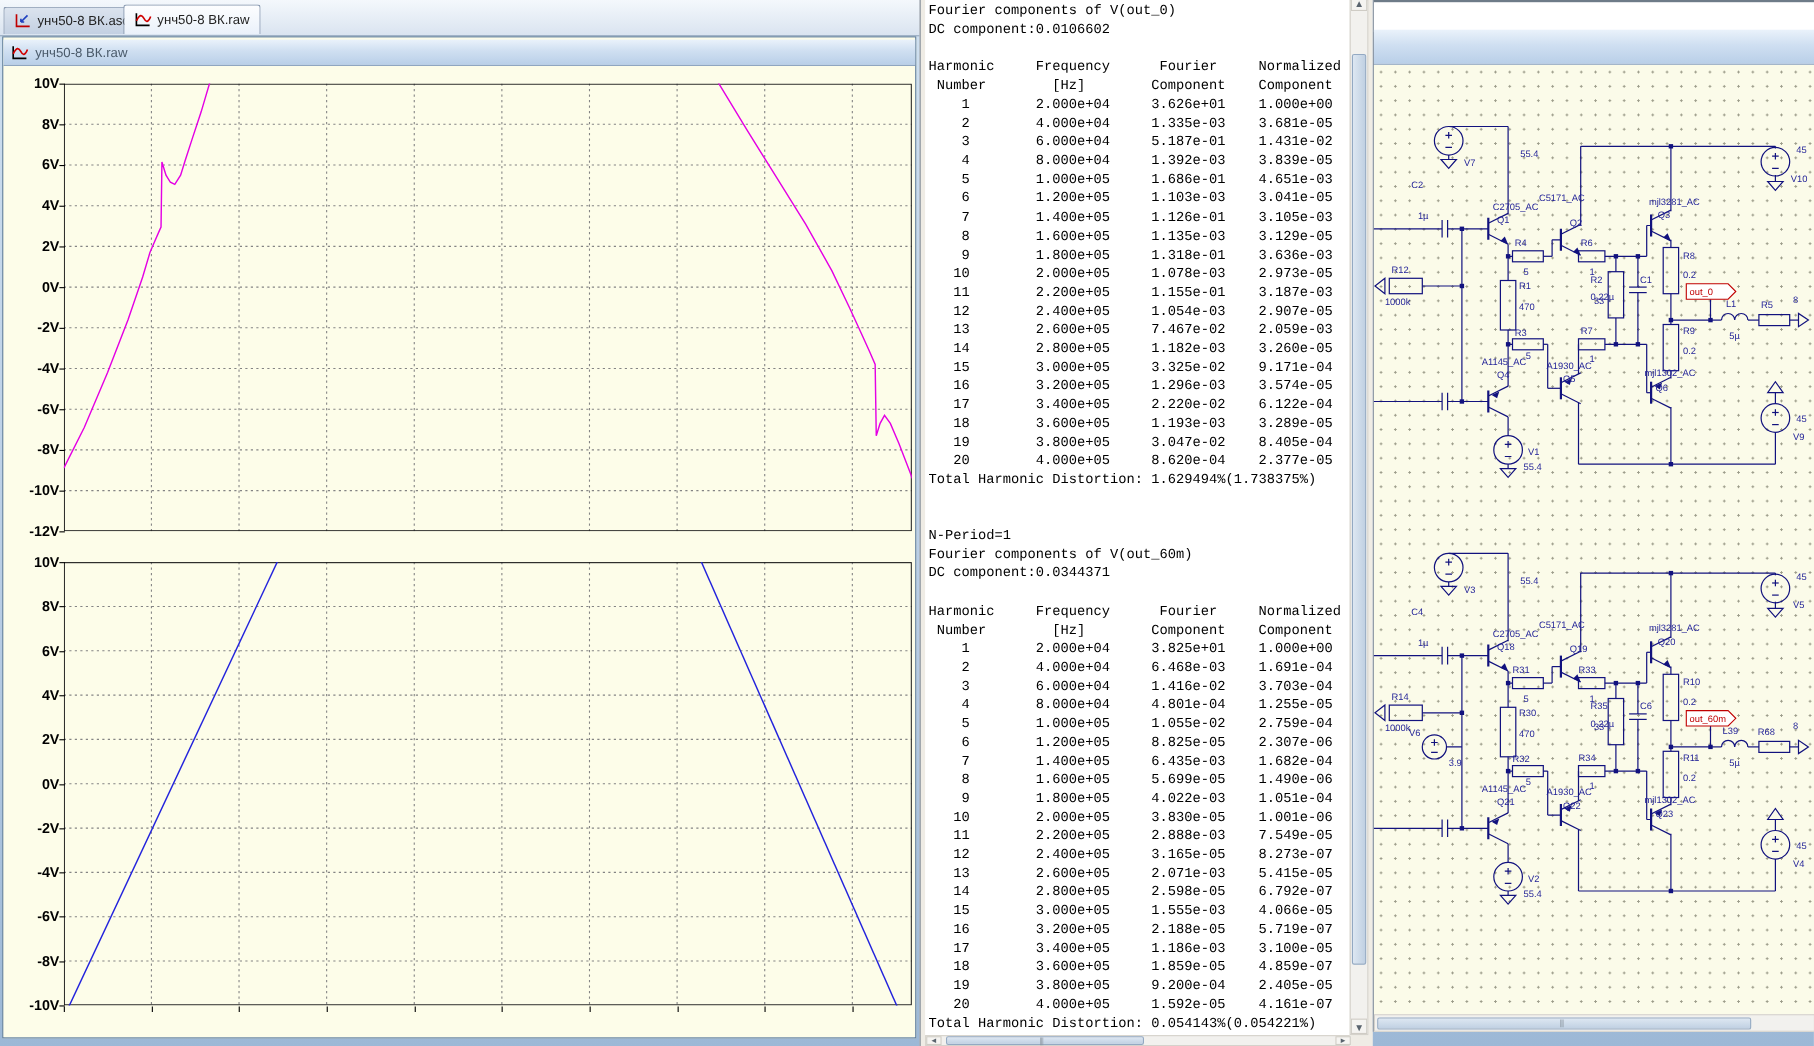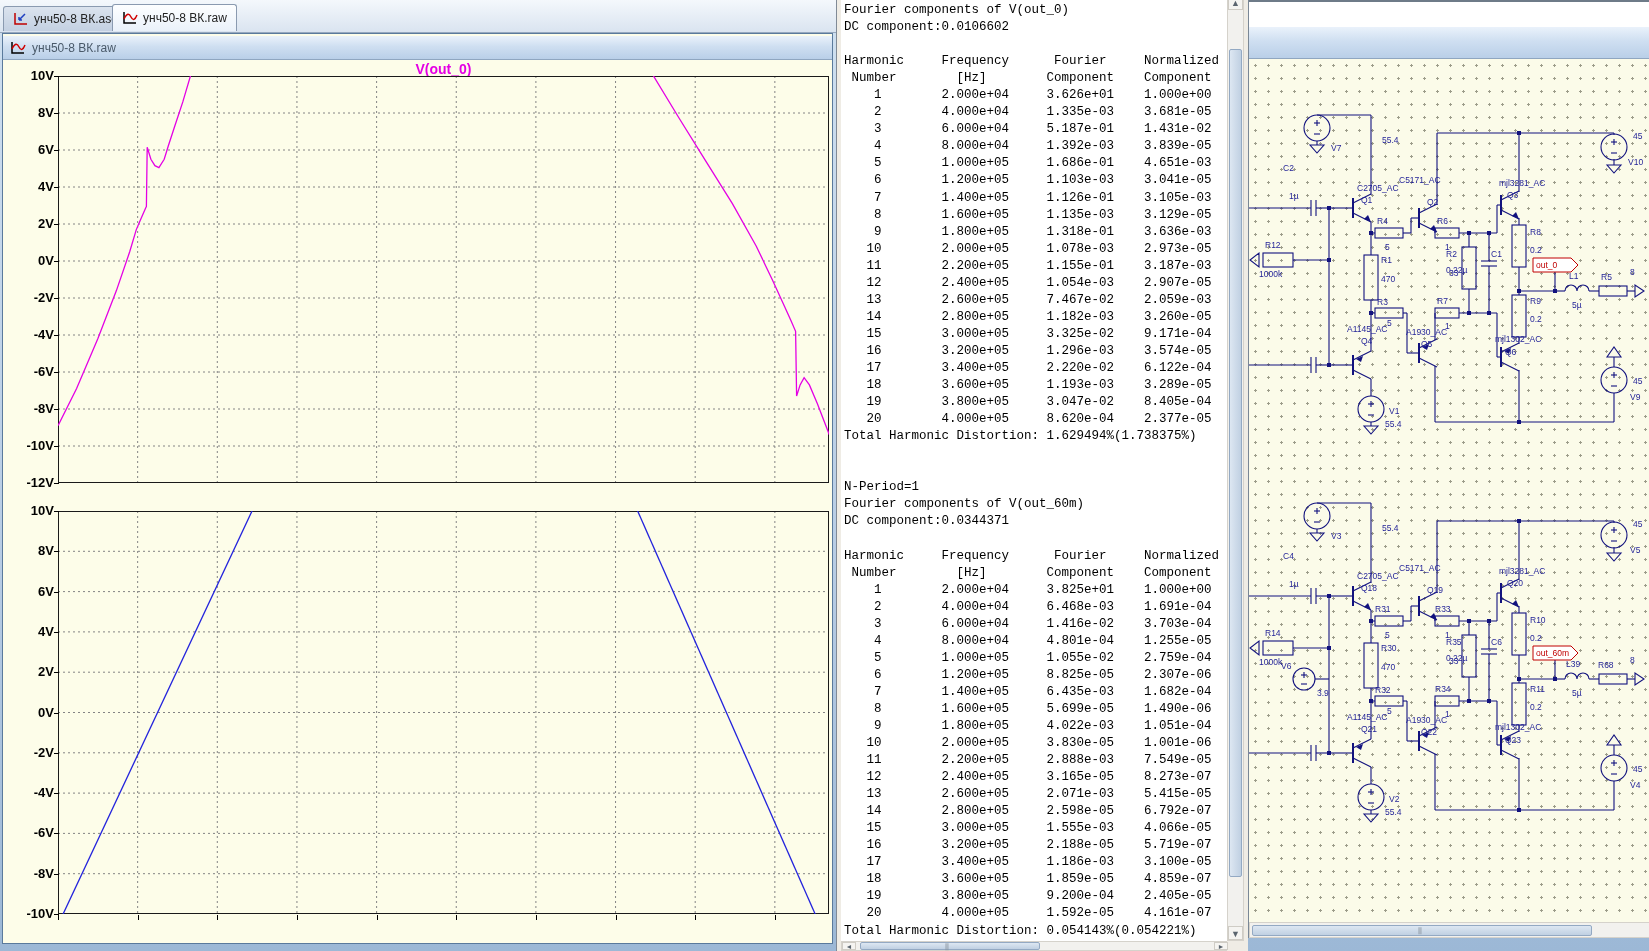--- a/index.html
+++ b/index.html
@@ -87,21 +87,20 @@
     <div id="plot-titlebar" class="titlebar">
       <span class="tabicon">
         <svg width="16" height="14">
             <path d="M2,1 L2,12 L14,12" stroke="#000" stroke-width="1.5" fill="none"></path>
         <path d="M2,8 C5,2 7,2 9,6 C11,10 13,9 15,4" stroke="#d00000" stroke-width="1.5" fill="none"></path>
           </svg>
       </span>
       <span>унч50-8 ВК.raw</span>
     </div>
     <div id="plotclient">
-        <div class="pane-title" style="top:1px;color:#E400E4;left:54px;">V(out_0)</div>
         <svg class="pane" style="left:54px;top:16px;" width="771" height="407">
           <line x1="79.65" y1="0" x2="79.65" y2="407" stroke="#848484" stroke-width="1" stroke-dasharray="2,3"></line>
           <line x1="159.3" y1="0" x2="159.3" y2="407" stroke="#848484" stroke-width="1" stroke-dasharray="2,3"></line>
           <line x1="238.95000000000002" y1="0" x2="238.95000000000002" y2="407" stroke="#848484" stroke-width="1" stroke-dasharray="2,3"></line>
           <line x1="318.6" y1="0" x2="318.6" y2="407" stroke="#848484" stroke-width="1" stroke-dasharray="2,3"></line>
           <line x1="398.25" y1="0" x2="398.25" y2="407" stroke="#848484" stroke-width="1" stroke-dasharray="2,3"></line>
           <line x1="477.90000000000003" y1="0" x2="477.90000000000003" y2="407" stroke="#848484" stroke-width="1" stroke-dasharray="2,3"></line>
           <line x1="557.5500000000001" y1="0" x2="557.5500000000001" y2="407" stroke="#848484" stroke-width="1" stroke-dasharray="2,3"></line>
           <line x1="637.2" y1="0" x2="637.2" y2="407" stroke="#848484" stroke-width="1" stroke-dasharray="2,3"></line>
           <line x1="716.85" y1="0" x2="716.85" y2="407" stroke="#848484" stroke-width="1" stroke-dasharray="2,3"></line>

